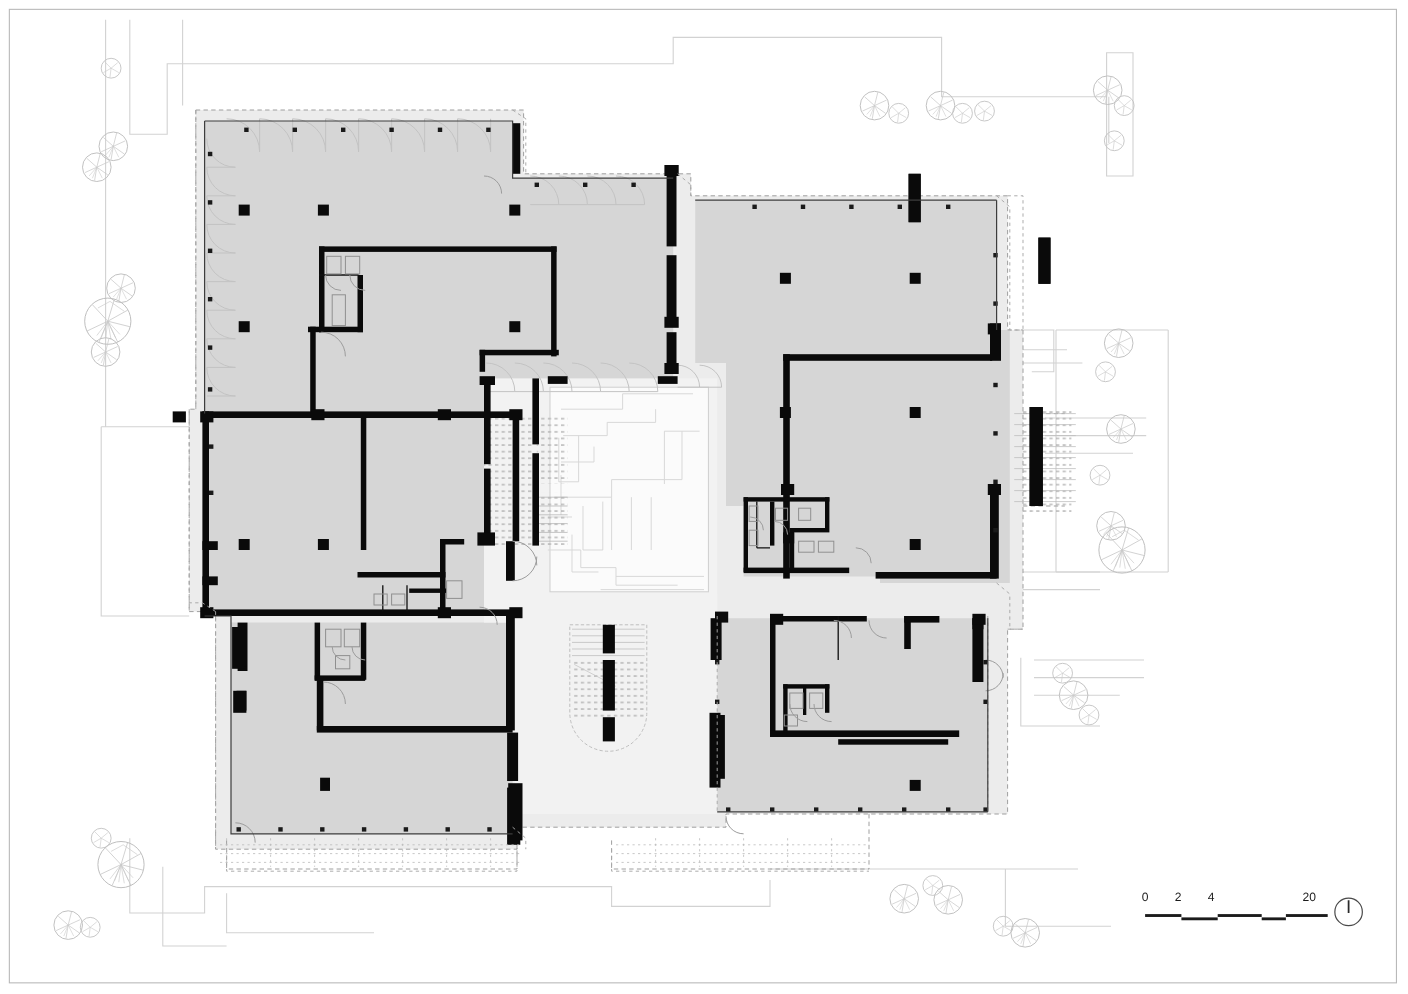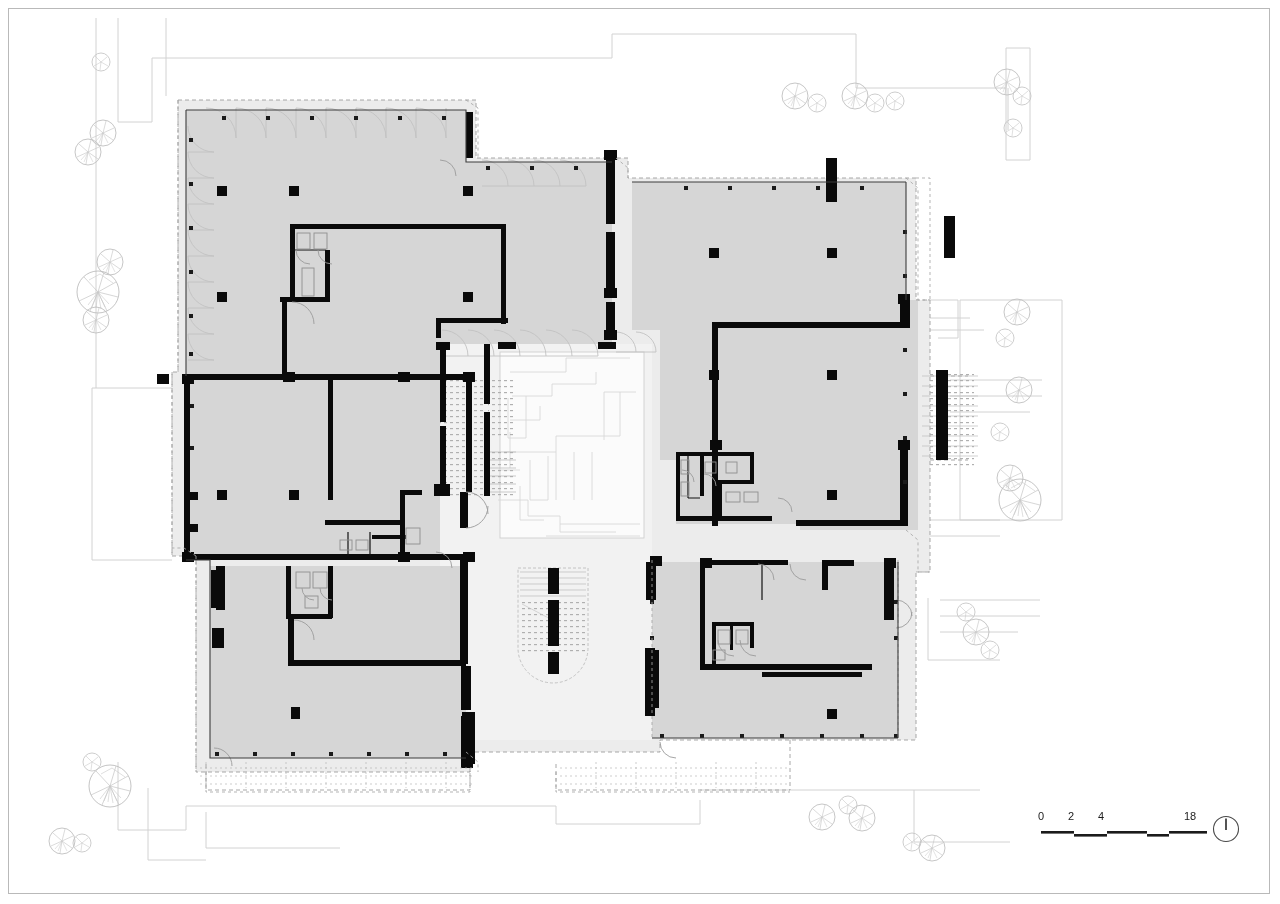--- a/index.html
+++ b/index.html
@@ -492,21 +492,21 @@
 
   </svg>
 
   <div id="frame"></div>
 
   <div id="scalebar">
     <div class="ticks">
       <span style="left:2px;">0</span>
       <span style="left:32px;">2</span>
       <span style="left:62px;">4</span>
-      <span style="left:148px;">18</span>
+      <span style="left:148px;">20</span>
     </div>
     <svg width="180" height="18">
       <rect x="5" y="3" width="33" height="2.6" fill="#1b1b1b"></rect>
       <rect x="38" y="6" width="33" height="2.6" fill="#1b1b1b"></rect>
       <rect x="71" y="3" width="40" height="2.6" fill="#1b1b1b"></rect>
       <rect x="111" y="6" width="22" height="2.6" fill="#1b1b1b"></rect>
       <rect x="133" y="3" width="38" height="2.6" fill="#1b1b1b"></rect>
     </svg>
   </div>
 

